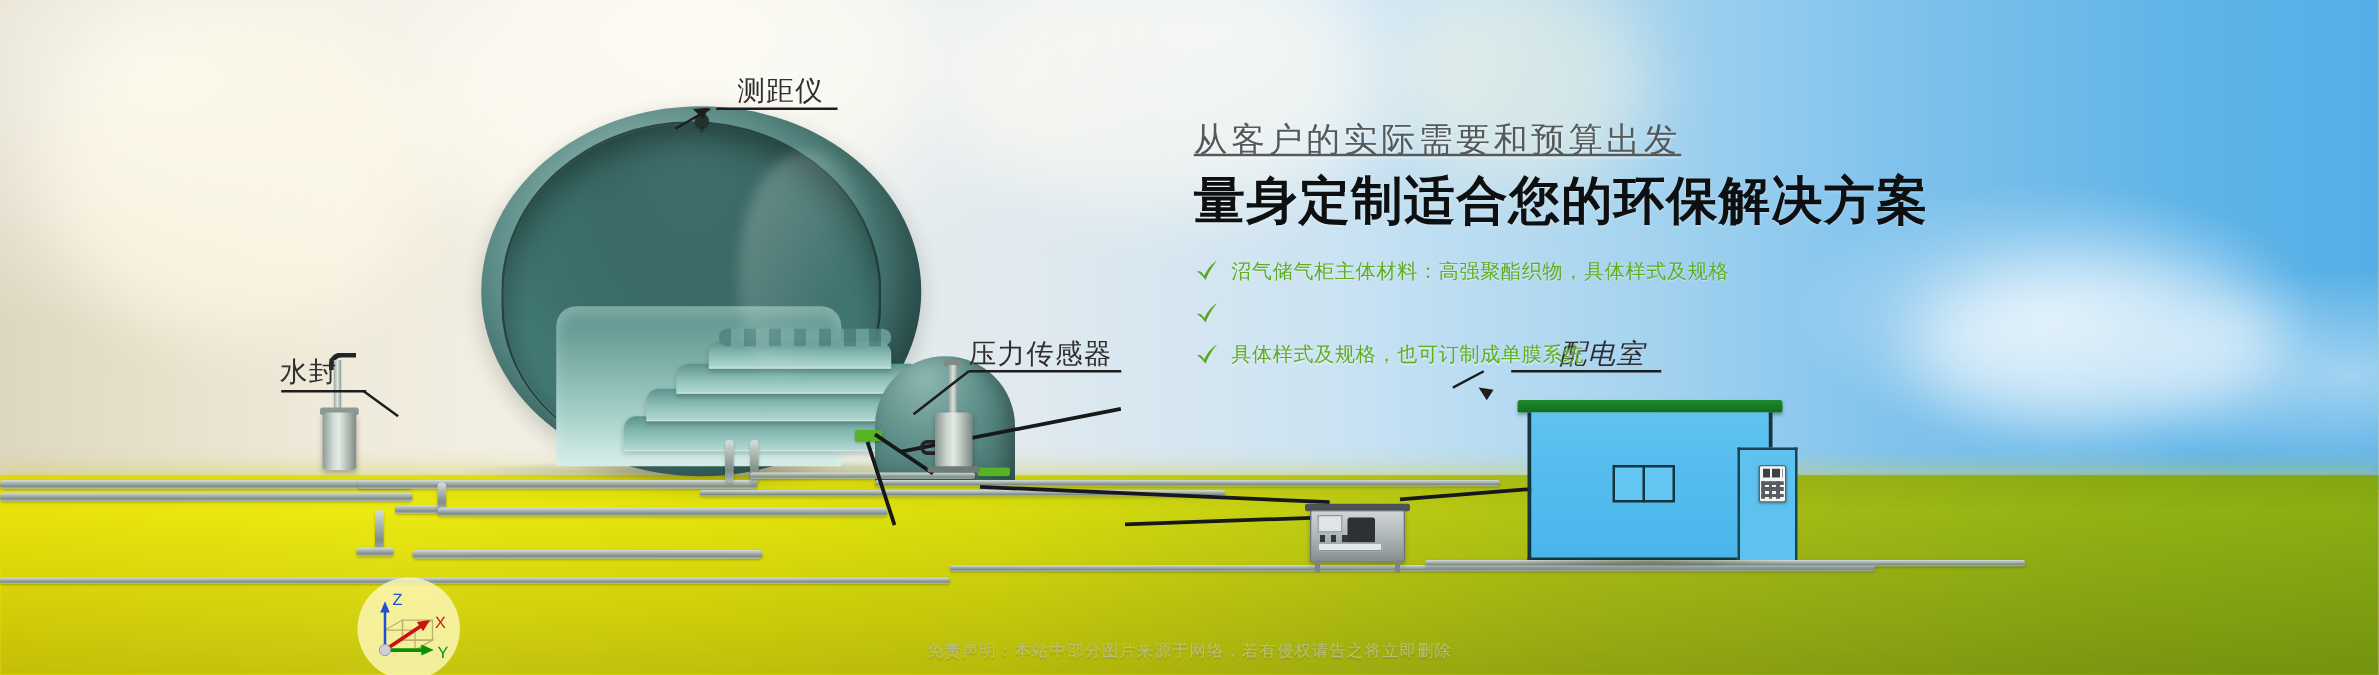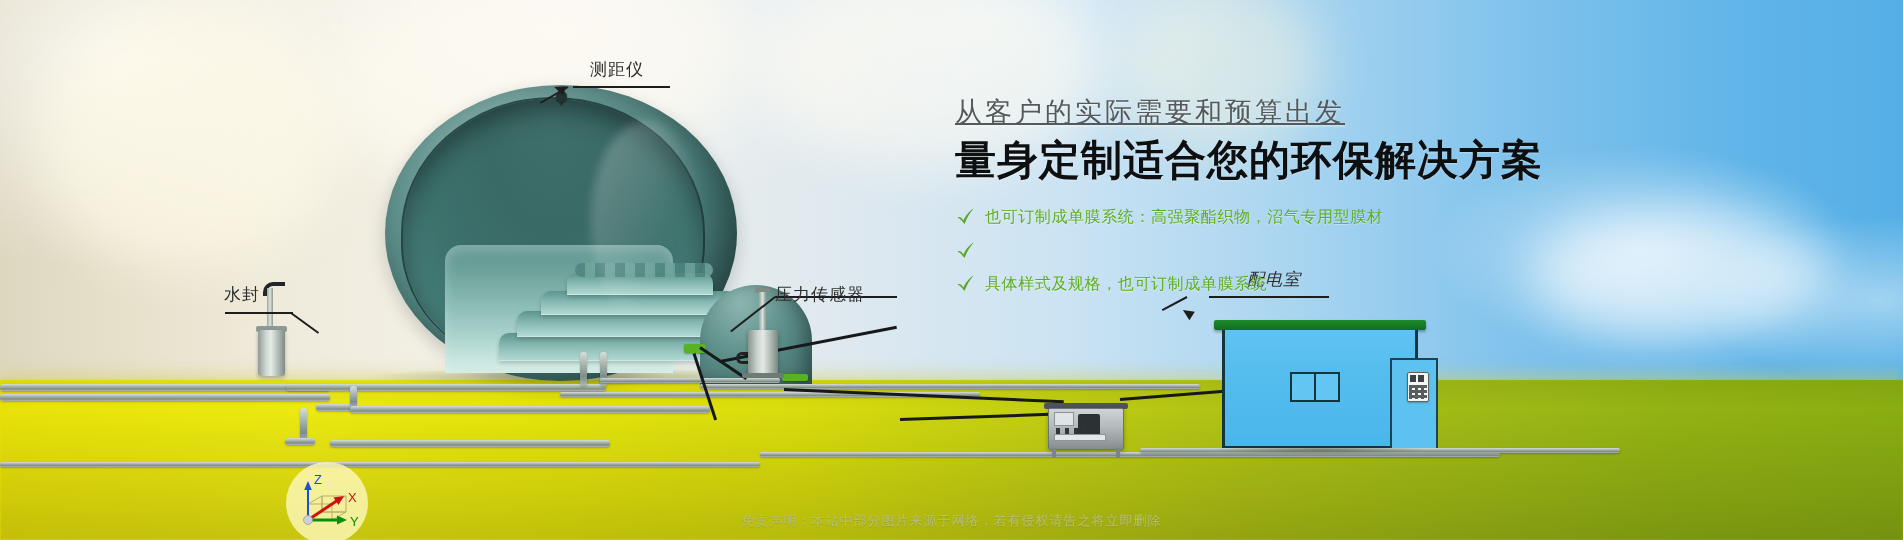--- a/index.html
+++ b/index.html
@@ -123,38 +123,38 @@
 
   
   .dome2 {
     position:absolute; left:700px; top:285px; width:112px; height:100px;
     border-radius:56px 56px 0 0;
     background:radial-gradient(ellipse at 36% 18%, #8cb5b0, #5d8e89 48%, #3f6d69 100%);
     box-shadow:inset -8px -4px 16px rgba(0,0,0,.28);
   }
 
   
-  .label { position:absolute; color:#2e2e2e; font-size:17px; letter-spacing:1px; white-space:nowrap; }
+  .label { position:absolute; color:#2e2e2e; font-size:22px; letter-spacing:1px; white-space:nowrap; }
   .leader { position:absolute; height:0; border-top:2px solid #1d1d1d; }
   .leader-d { position:absolute; border-top:2px solid #1d1d1d; transform-origin:left center; }
 
   .lbl-rangefinder { left:590px; top:58px; }
   .ld-rf-h { left:573px; top:86px; width:97px; }
   .ld-rf-d { left:568px; top:86px; width:32px; transform:rotate(150deg); }
   .arrow-rf {
     position:absolute; left:554px; top:84px; width:0;height:0;
     border-top:5px solid transparent; border-bottom:5px solid transparent;
     border-right:11px solid #1d1d1d; transform:rotate(20deg);
   }
 
   .lbl-waterseal { left:224px; top:283px; }
   .ld-ws-h { left:225px; top:312px; width:68px; }
   .ld-ws-d { left:291px; top:312px; width:34px; transform:rotate(36deg); }
 
-  .lbl-pressure { left:775px; top:283px; }
+  .lbl-pressure { left:775px; top:268px; }
   .ld-pr-h { left:775px; top:296px; width:122px; }
   .ld-pr-d { left:775px; top:296px; width:56px; transform:rotate(142deg); }
 
   .lbl-power { left:1247px; top:268px;font-style:italic; }
   .ld-pw-h { left:1209px; top:296px; width:120px; }
   .ld-pw-d { left:1187px; top:296px; width:28px; transform:rotate(152deg); }
   .arrow-pw {
     position:absolute; left:1182px; top:308px; width:0;height:0;
     border-top:5px solid transparent; border-bottom:5px solid transparent;
     border-right:11px solid #1d1d1d; transform:rotate(33deg);
@@ -424,21 +424,21 @@
   <div class="copy">
     <div class="copy-sub">从客户的实际需要和预算出发</div>
     <div class="copy-title">量身定制适合您的环保解决方案</div>
 
     <div class="bullets">
 
       <div class="bullet">
         <svg class="bullet-icon" viewBox="0 0 20 20">
           <path d="M2.5 10.2 C5 9.2 7 11 8.4 13.6 C11 8 15 3.6 18.6 1.6 C15.2 5.6 11.4 11.4 9.6 17 C7.4 14.2 5 11.6 2.5 10.2 Z" fill="#56a821"></path>
         </svg>
-        <span class="bullet-text">也可订制成单膜系统：高强聚酯织物，沼气专用型膜材</span>
+        <span class="bullet-text">沼气储气柜主体材料：高强聚酯织物，具体样式及规格</span>
       </div>
 
       <div class="bullet">
         <svg class="bullet-icon" viewBox="0 0 20 20">
           <path d="M2.5 10.2 C5 9.2 7 11 8.4 13.6 C11 8 15 3.6 18.6 1.6 C15.2 5.6 11.4 11.4 9.6 17 C7.4 14.2 5 11.6 2.5 10.2 Z" fill="#56a821"></path>
         </svg>
       </div>
 
       <div class="bullet">
         <svg class="bullet-icon" viewBox="0 0 20 20">

